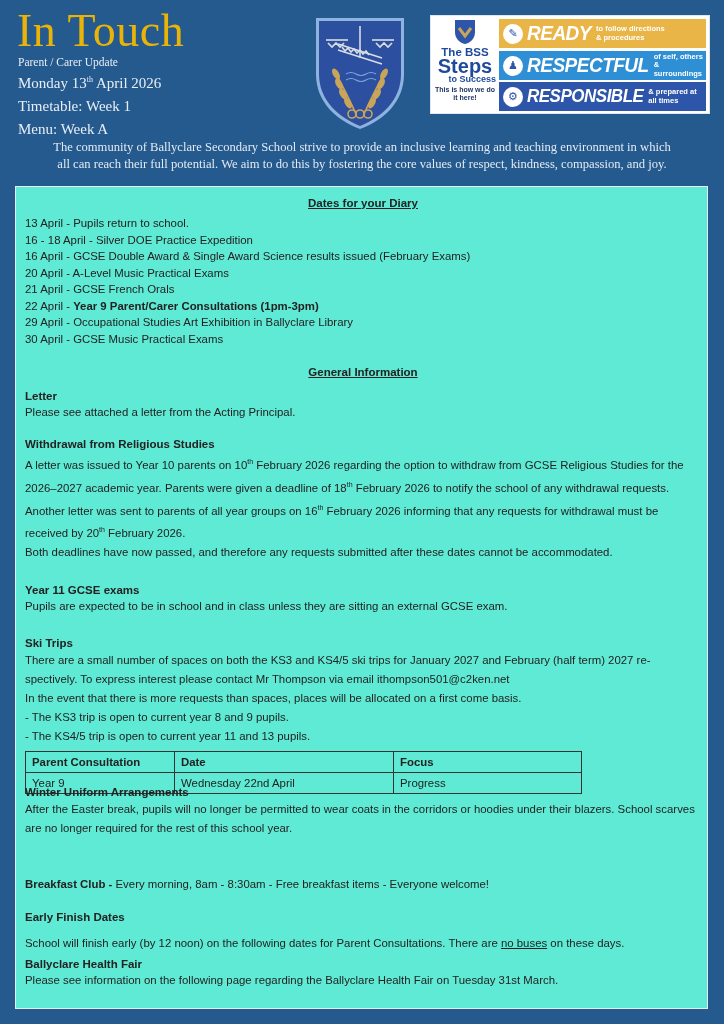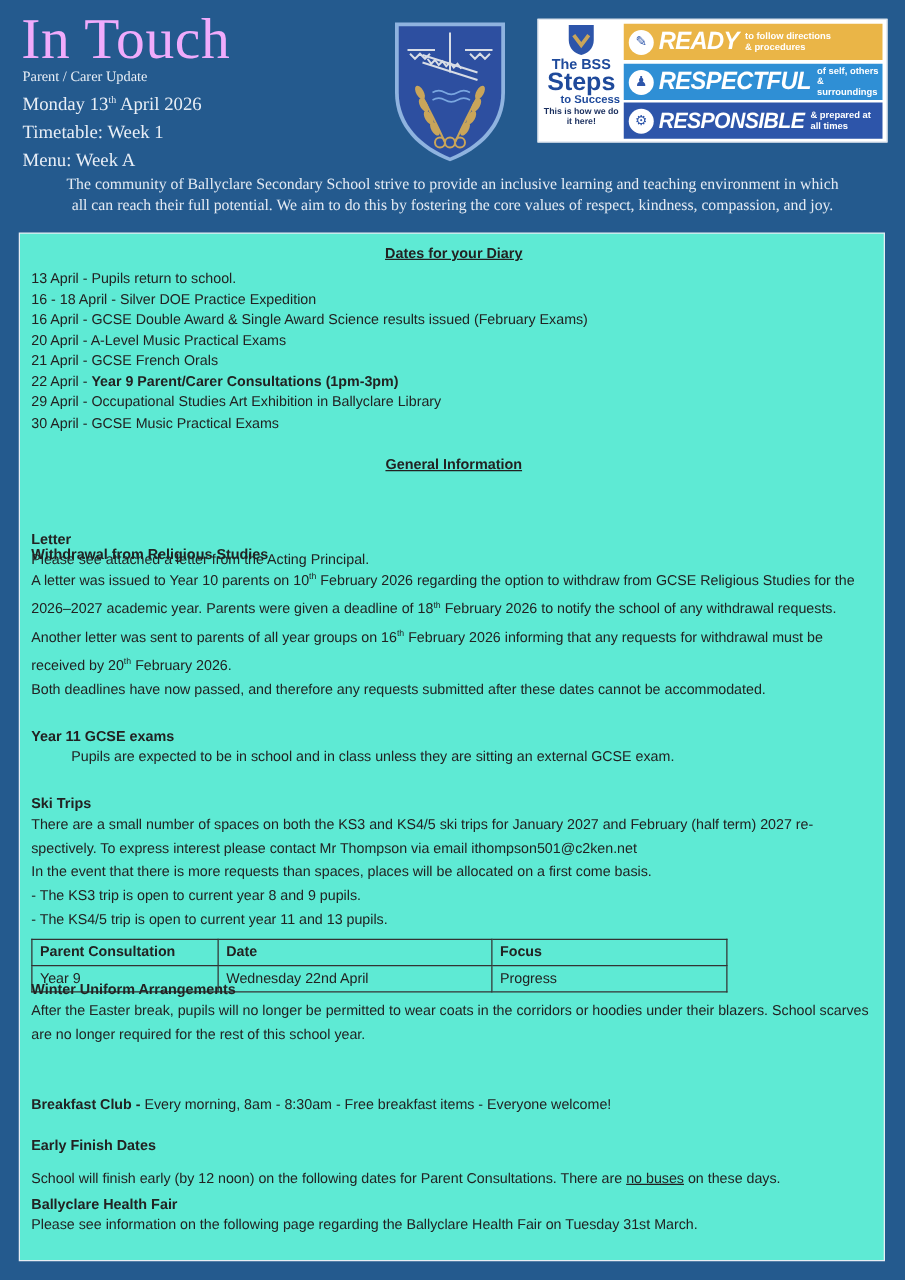--- a/index.html
+++ b/index.html
@@ -5,21 +5,21 @@
     html, body { margin: 0; padding: 0; }
     body {
       width: 724px; height: 1024px; overflow: hidden;
       background: #245a8e;
       position: relative;
       font-family: "Liberation Sans", sans-serif;
     }
     .header { position: absolute; left: 0; top: 0; width: 724px; height: 185px; }
     .title {
       position: absolute; left: 17px; top: 6px;
-      font-family: "Liberation Serif", serif; color: #f0abfc;
+      font-family: "Liberation Serif", serif; color: #eab308;
       font-size: 46px; line-height: 50px; letter-spacing: 0.5px;
     }
     .subtitle {
       position: absolute; left: 18px; top: 56px;
       font-family: "Liberation Serif", serif; color: #e8eef6;
       font-size: 11.5px;
     }
     .hline {
       position: absolute; left: 18px;
       font-family: "Liberation Serif", serif; color: #e8eef6;
@@ -88,25 +88,25 @@
     .diary-h { position: absolute; left: 0; width: 676px; top: 8px; }
     .diary { position: absolute; left: 0; top: 28px; }
     .diary .row { height: 16.5px; white-space: nowrap; }
     .diary b { font-weight: bold; }
     .gen-h { position: absolute; left: 0; width: 676px; top: 177px; }
 
     .sec { position: absolute; left: 0; width: 672px; }
     .sec h4 { margin: 0; font-size: 11.5px; font-weight: bold; line-height: 16px; }
     .sec p { margin: 0; line-height: 19px; }
     .sec sup { font-size: 7px; }
-    .sec-letter { top: 201px; margin-top: 36px; }
+    .sec-letter { top: 201px; }
     .sec-letter p { line-height: 17px; }
     .sec-rs { top: 249px; }
     .sec-y11 { top: 395px; }
-    .sec-y11 p { line-height: 17px; margin-left: 32px; }
+    .sec-y11 p { line-height: 17px; }
     .sec-ski { top: 448px; }
     .sec-ski p { line-height: 19px; }
 
     table.consult {
       position: absolute; left: 0; top: 564px; width: 557px;
       border-collapse: collapse; font-size: 11.4px;
     }
     table.consult td, table.consult th {
       border: 1.5px solid #333; padding: 1px 6px; text-align: left; height: 18px;
     }

